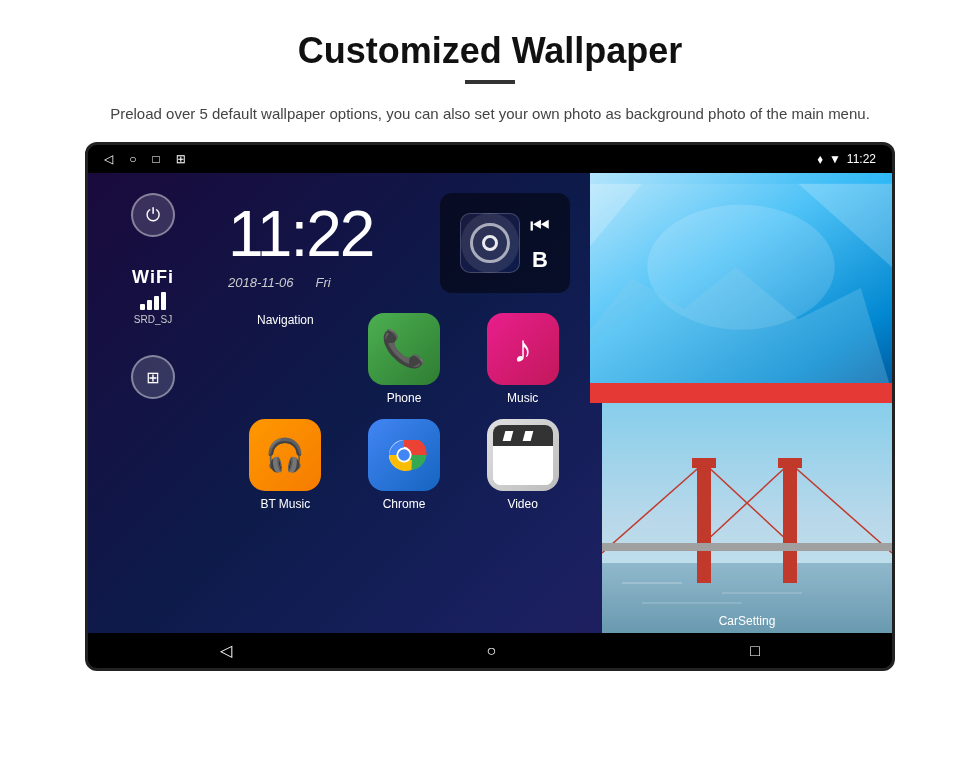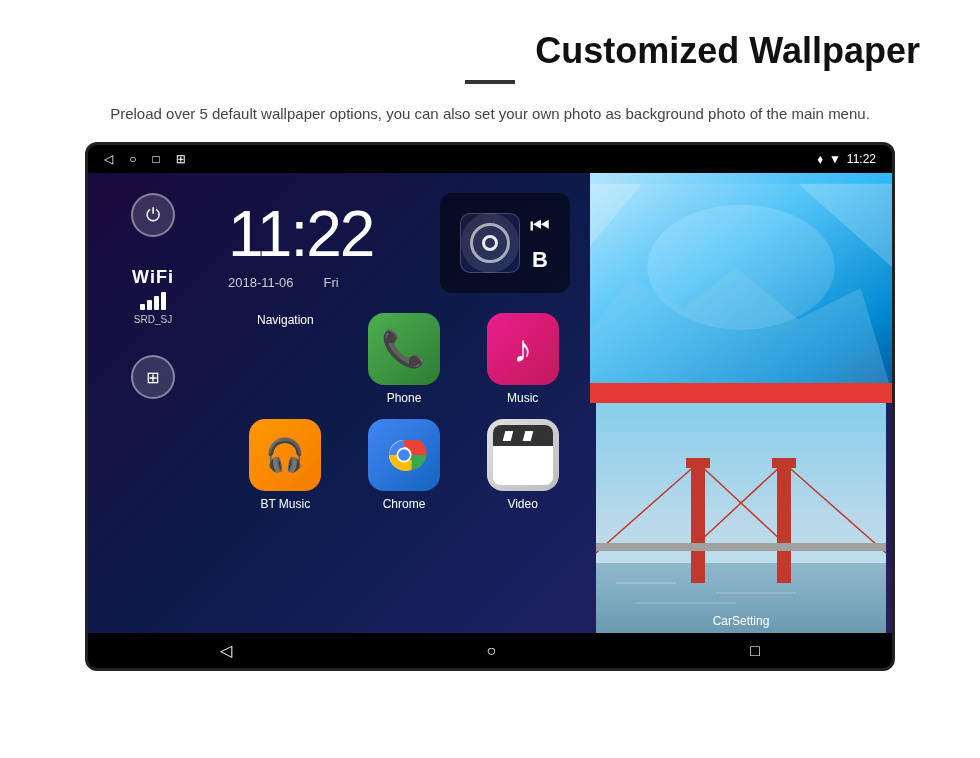--- a/index.html
+++ b/index.html
@@ -10,21 +10,21 @@
       font-family: Arial, sans-serif;
       overflow: hidden;
     }
 
     .page-wrapper {
       width: 980px;
       padding: 30px 60px 20px 60px;
     }
 
     .page-title {
-      text-align: right;
+      text-align: center;
       font-size: 36px;
       font-weight: 900;
       color: #111;
       margin-bottom: 8px;
     }
 
     .title-divider {
       width: 50px;
       height: 4px;
       background: #333;
@@ -176,21 +176,22 @@
       font-weight: 300;
       color: #fff;
       letter-spacing: -2px;
     }
 
     .clock-date {
       color: #ccc;
       font-size: 13px;
       margin-top: 4px;
       display: flex;
-      gap: 30px;
+      gap: 22px;
+      font-style: italic;
     }
 
     .media-widget {
       width: 130px;
       height: 100px;
       background: rgba(0,0,0,0.5);
       border-radius: 12px;
       display: flex;
       align-items: center;
       justify-content: center;
@@ -319,20 +320,21 @@
       background: linear-gradient(135deg, #e0e0e0, #bdbdbd);
       border-radius: 16px;
     }
 
     
     .right-panel {
       width: 302px;
       display: flex;
       flex-direction: column;
       overflow: hidden;
+      align-items: flex-end;
     }
 
     .wallpaper-top {
       flex: 1;
       background: linear-gradient(135deg, #87CEEB 0%, #4fc3f7 30%, #0288d1 60%, #01579b 100%);
       position: relative;
       overflow: hidden;
     }
 
     .wallpaper-bottom {

